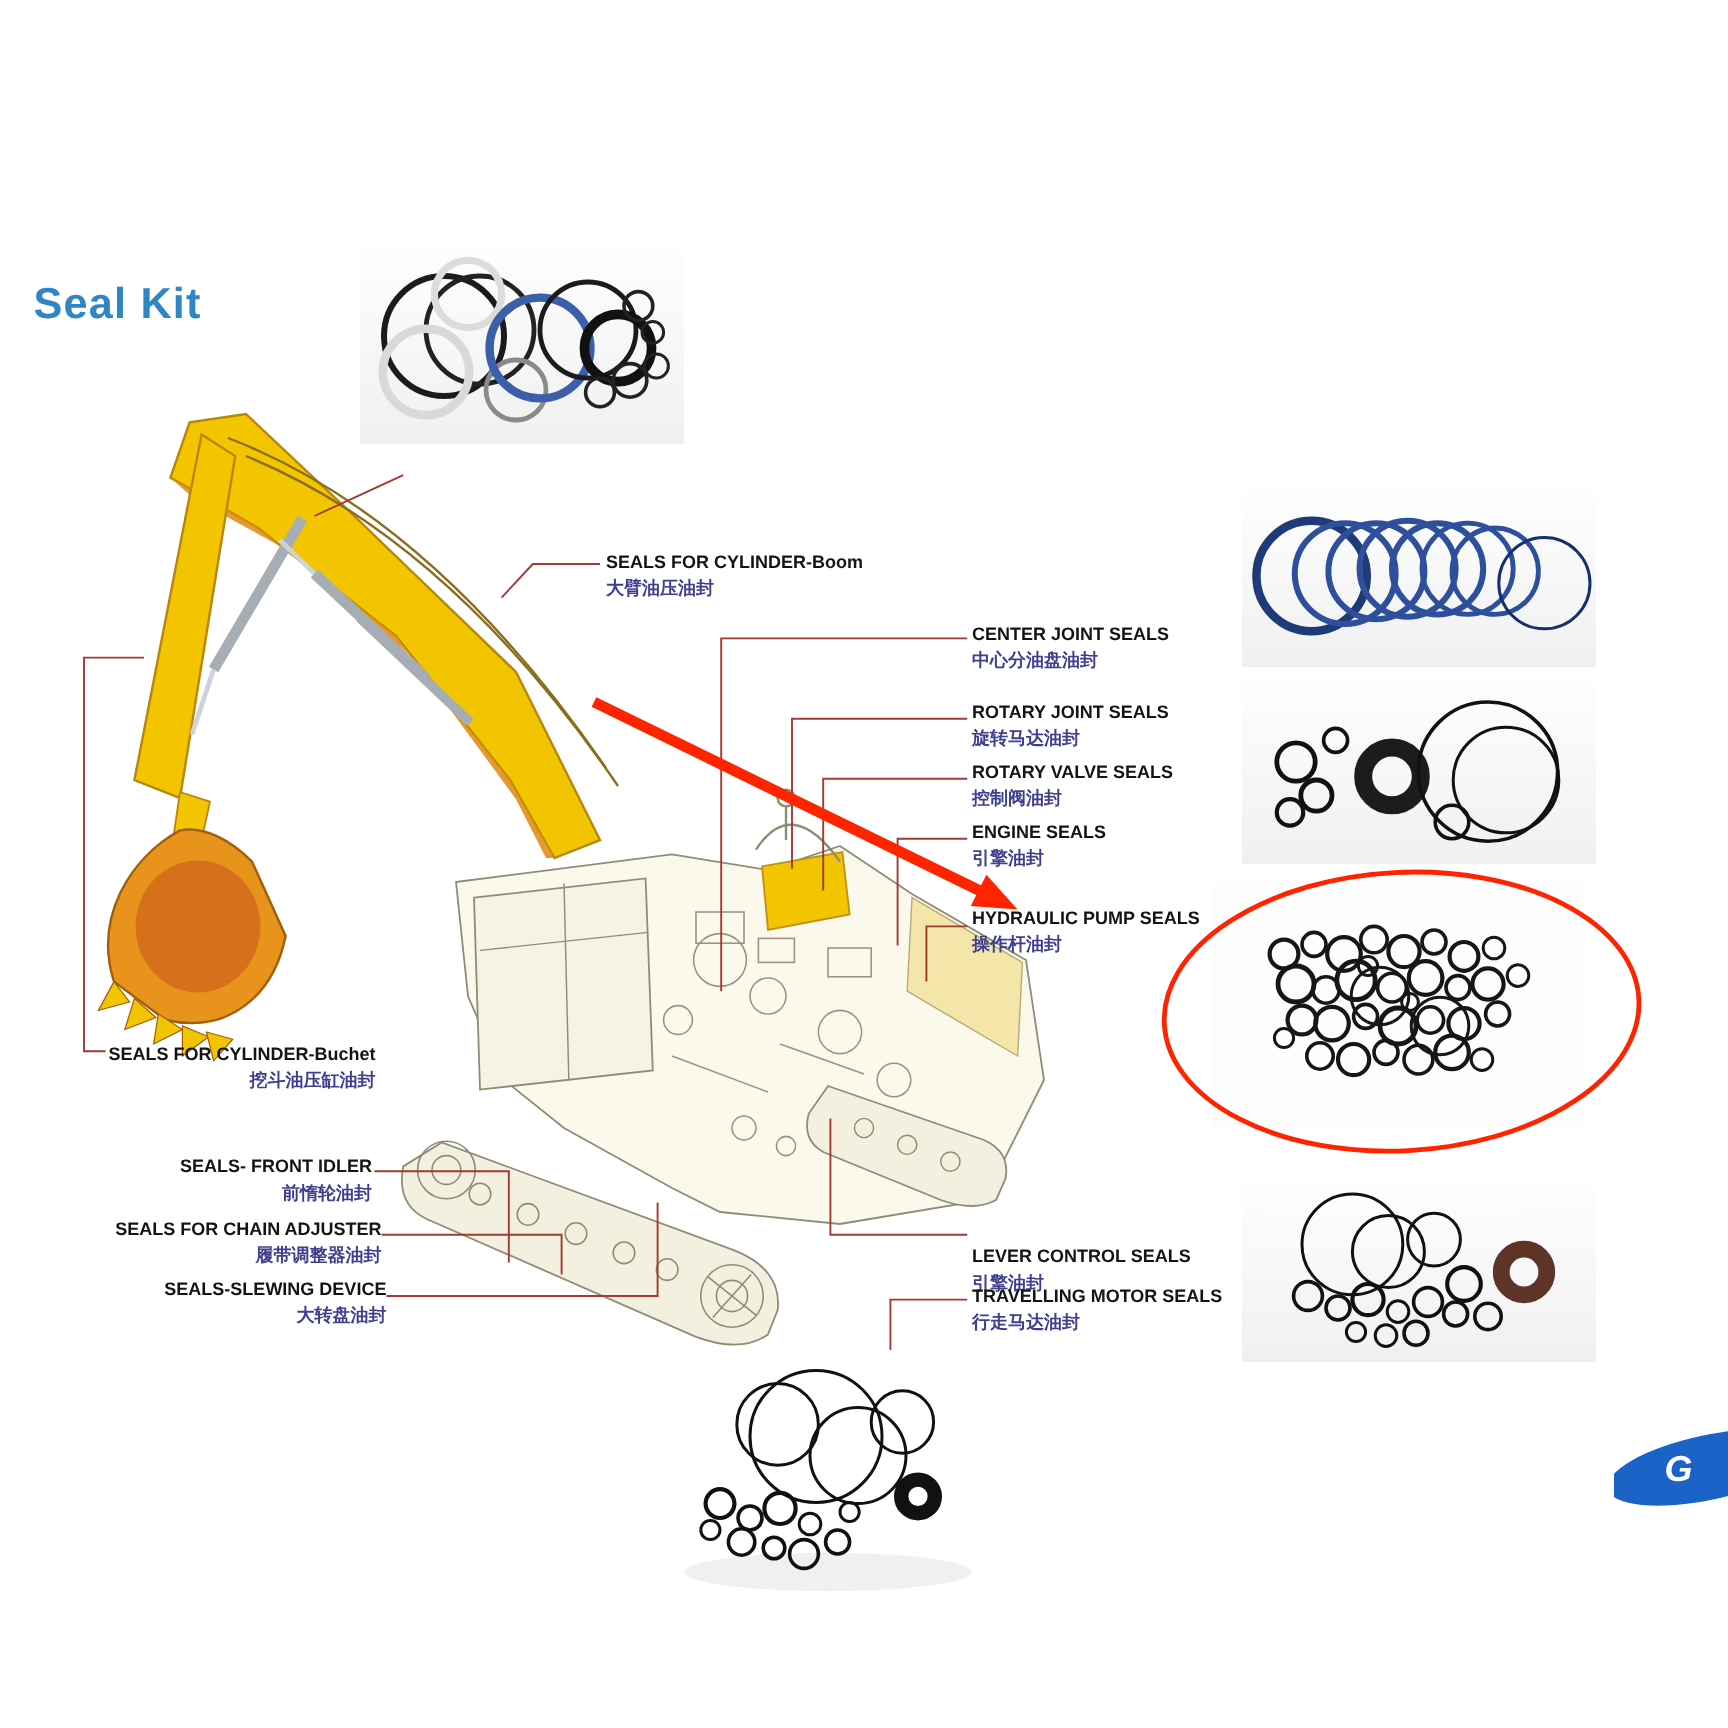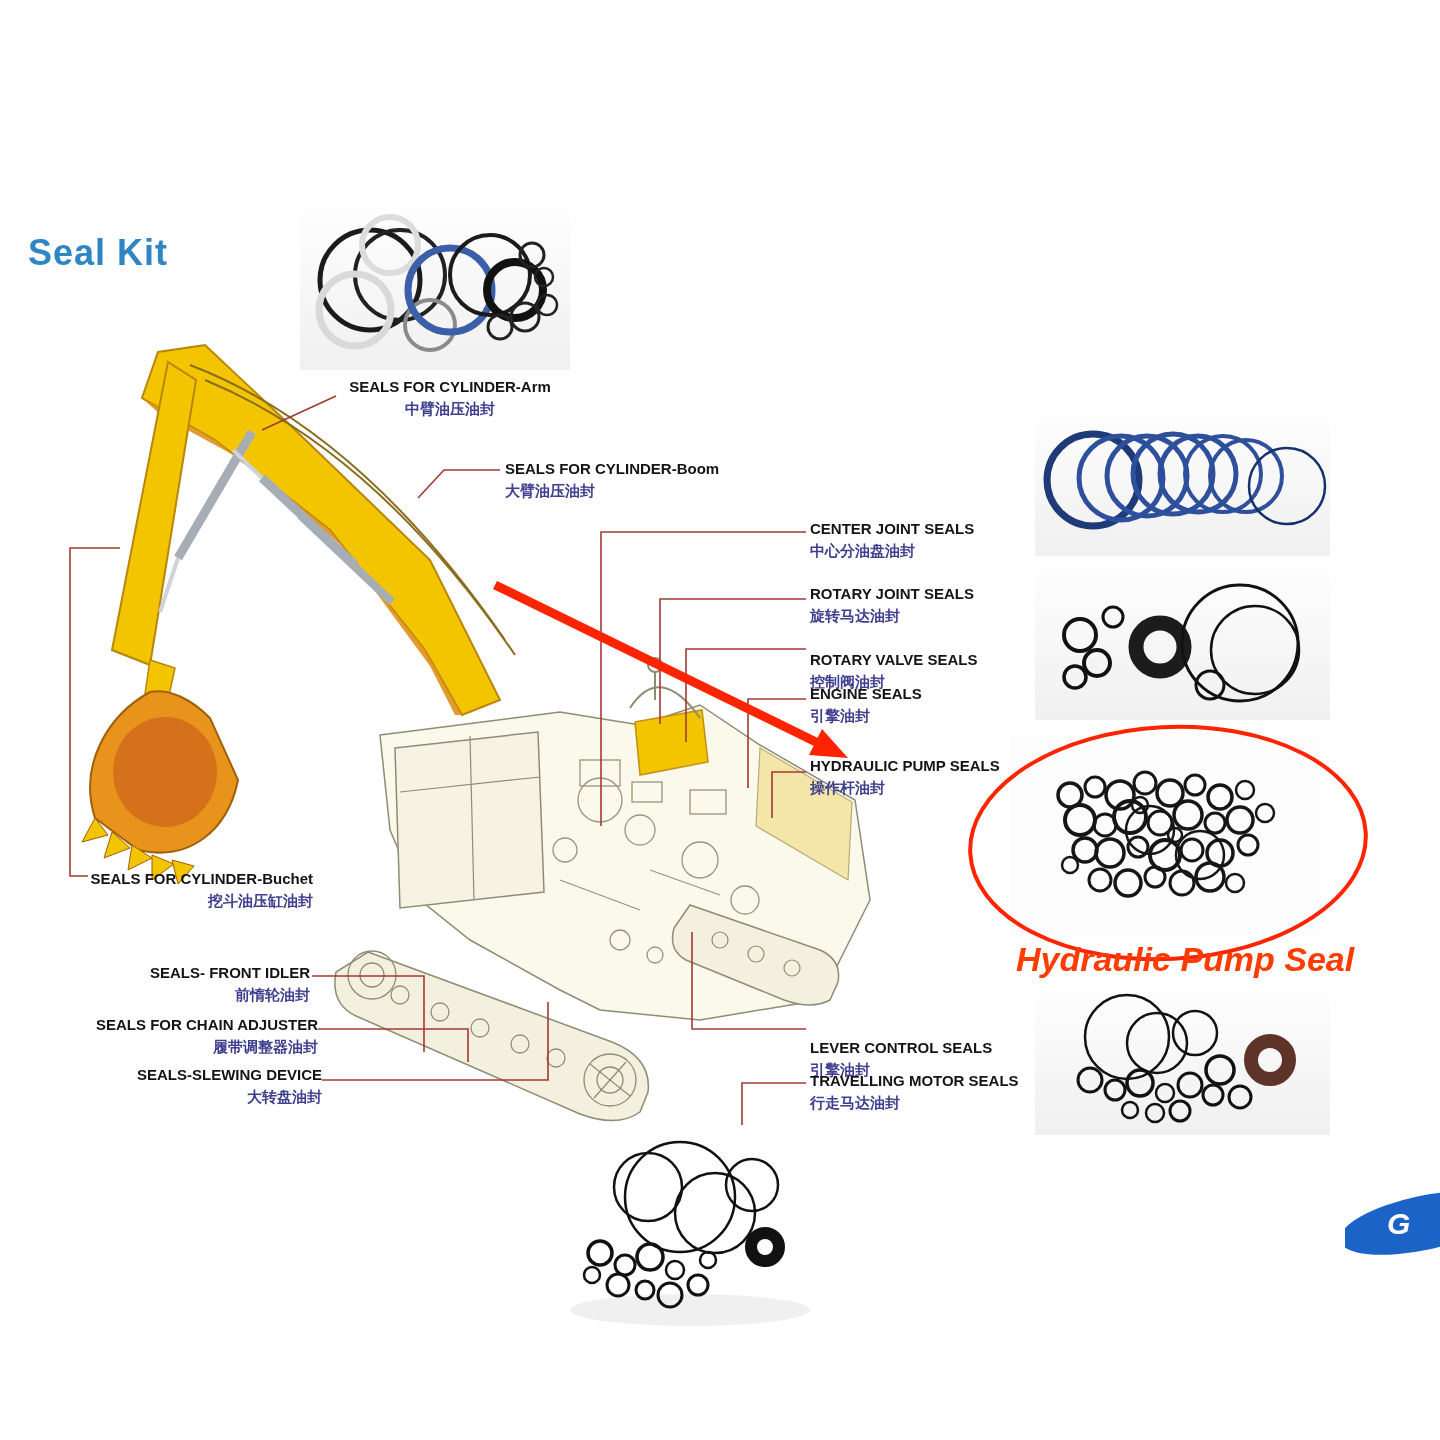--- a/index.html
+++ b/index.html
@@ -262,41 +262,37 @@
   </div>
 
   <svg class="layer" width="1440" height="1440" viewBox="0 0 1440 1440">
     <line x1="495" y1="585" x2="818" y2="743" stroke="#ff2400" stroke-width="9"></line>
     <polygon points="848,758 809,755 822,729" fill="#ff2400"></polygon>
     <ellipse cx="1168" cy="843" rx="198" ry="116" fill="none" stroke="#ff2400" stroke-width="4" transform="rotate(-3 1168 843)"></ellipse>
   </svg>
 
   <div class="title">Seal Kit</div>
 
-  <div class="callout ca" style="left:315px;top:376px;width:270px;">
-    <div class="en">SEALS FOR CYLINDER-Arm</div>
-    <div class="zh">中臂油压油封</div>
-  </div>
 
   <div class="callout" style="left:505px;top:458px;">
     <div class="en">SEALS FOR CYLINDER-Boom</div>
     <div class="zh">大臂油压油封</div>
   </div>
 
   <div class="callout" style="left:810px;top:518px;">
     <div class="en">CENTER JOINT SEALS</div>
     <div class="zh">中心分油盘油封</div>
   </div>
 
   <div class="callout" style="left:810px;top:583px;">
     <div class="en">ROTARY JOINT SEALS</div>
     <div class="zh">旋转马达油封</div>
   </div>
 
-  <div class="callout" style="left:810px;top:633px;margin-top:16px;">
+  <div class="callout" style="left:810px;top:633px;">
     <div class="en">ROTARY VALVE SEALS</div>
     <div class="zh">控制阀油封</div>
   </div>
 
   <div class="callout" style="left:810px;top:683px;">
     <div class="en">ENGINE SEALS</div>
     <div class="zh">引擎油封</div>
   </div>
 
   <div class="callout" style="left:810px;top:755px;">
@@ -327,21 +323,20 @@
   <div class="callout" style="left:810px;top:1014px;margin-top:23px;">
     <div class="en">LEVER CONTROL SEALS</div>
     <div class="zh">引擎油封</div>
   </div>
 
   <div class="callout" style="left:810px;top:1070px;">
     <div class="en">TRAVELLING MOTOR SEALS</div>
     <div class="zh">行走马达油封</div>
   </div>
 
-  <div class="highlight-text">Hydraulic Pump Seal</div>
 
   <div class="logo">
     <svg width="95" height="70" viewBox="0 0 95 70">
       <ellipse cx="78" cy="35" rx="85" ry="27" fill="#1c63c7" transform="rotate(-12 78 35)"></ellipse>
       <text x="42" y="46" font-size="30" font-weight="bold" font-style="italic" fill="#ffffff" font-family="Liberation Sans, sans-serif">G</text>
     </svg>
   </div>
 
 </div>
 

